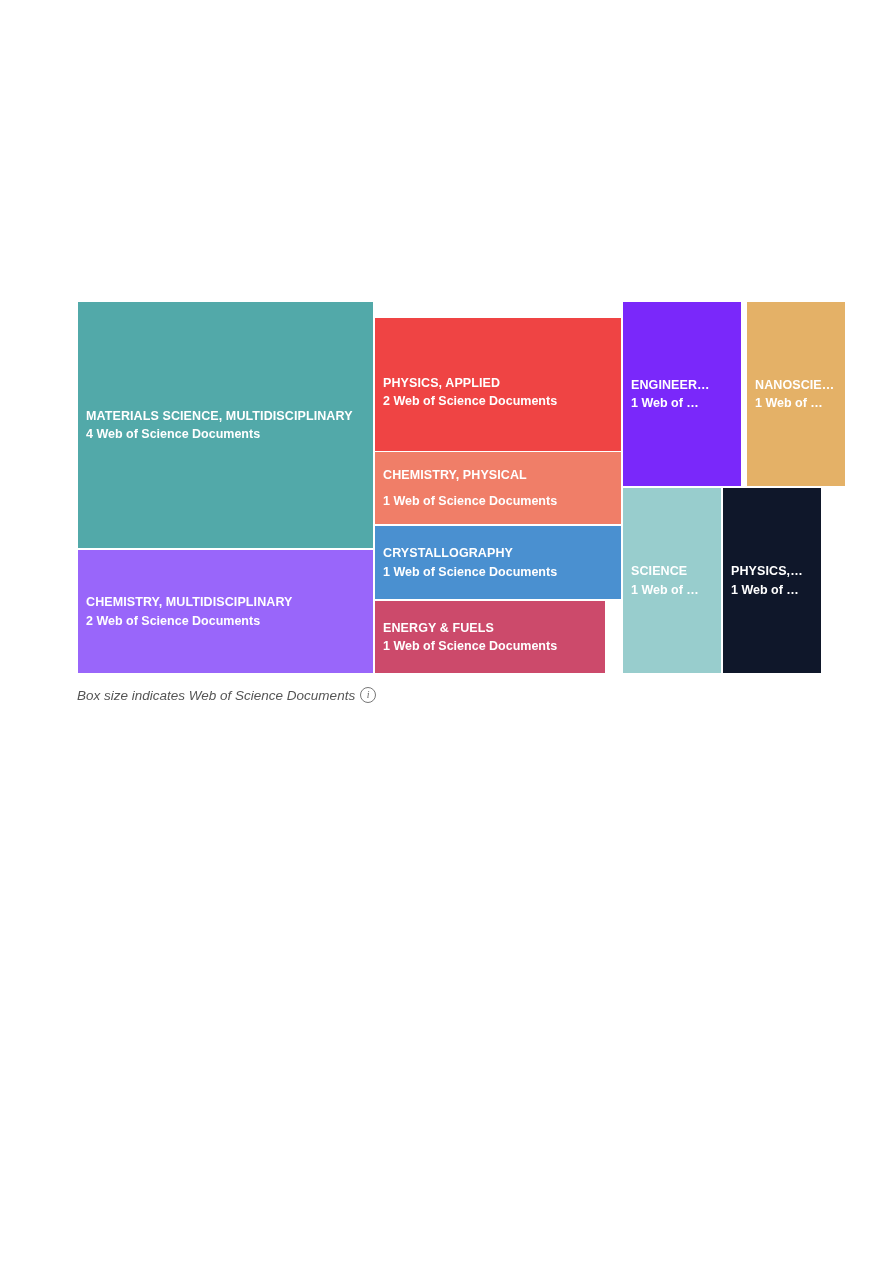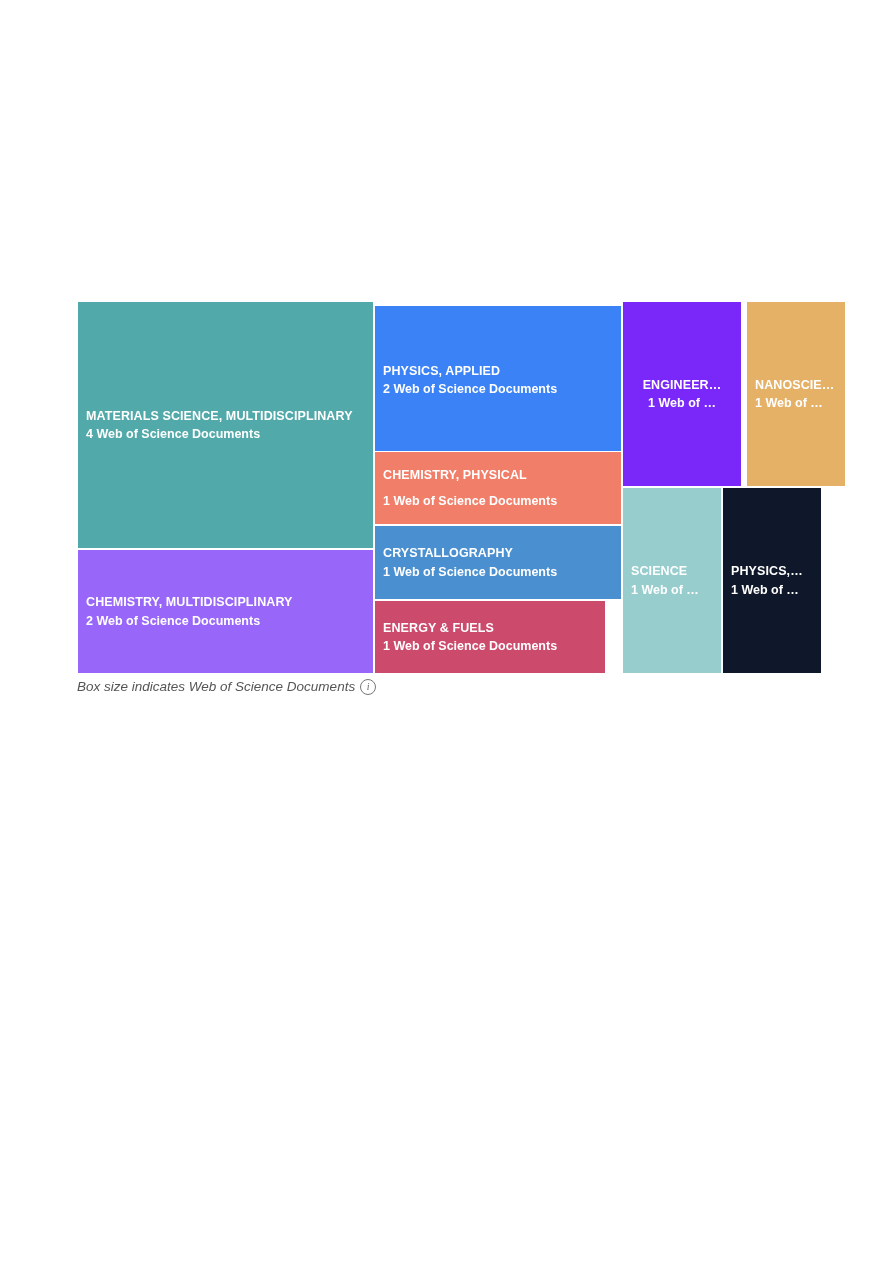--- a/index.html
+++ b/index.html
@@ -62,21 +62,21 @@
     padding: 0 8px;
     text-overflow: clip;
   }
 
   .caption {
     position: absolute;
     left: 0px;
     top: 378px;
     height: 24px;
     display: flex;
-    align-items: flex-start;
+    align-items: flex-end;
     gap: 5px;
     color: #5a5a5a;
     font-size: 14.5px;
     font-style: italic;
     font-family: "Liberation Serif", serif;
     white-space: nowrap;
   }
 
   .caption-text {
     font-family: "Liberation Sans", sans-serif;
@@ -108,37 +108,37 @@
 
   <div class="treemap" id="treemap">
       <div class="tile" style="left: 0px; top: 0px; width: 297px; height: 248px; background: rgb(82, 169, 169);">
         <div class="tile-label">MATERIALS SCIENCE, MULTIDISCIPLINARY</div>
         <div class="tile-value">4 Web of Science Documents</div>
       </div>
       <div class="tile" style="left: 0px; top: 248px; width: 297px; height: 125px; background: rgb(153, 102, 250);">
         <div class="tile-label">CHEMISTRY, MULTIDISCIPLINARY</div>
         <div class="tile-value">2 Web of Science Documents</div>
       </div>
-      <div class="tile" style="left: 297px; top: 4px; width: 248px; height: 150px; background: #3b82f6;">
+      <div class="tile" style="left: 297px; top: 16px; width: 248px; height: 150px; background: #ef4444;">
         <div class="tile-label">PHYSICS, APPLIED</div>
         <div class="tile-value">2 Web of Science Documents</div>
       </div>
       <div class="tile" style="left: 297px; top: 150px; width: 248px; height: 74px; background: rgb(240, 126, 104); gap: 8px;">
         <div class="tile-label">CHEMISTRY, PHYSICAL</div>
         <div class="tile-value">1 Web of Science Documents</div>
       </div>
       <div class="tile" style="left: 297px; top: 224px; width: 248px; height: 75px; background: rgb(74, 144, 208);">
         <div class="tile-label">CRYSTALLOGRAPHY</div>
         <div class="tile-value">1 Web of Science Documents</div>
       </div>
       <div class="tile" style="left: 297px; top: 299px; width: 232px; height: 74px; background: rgb(204, 74, 107);">
         <div class="tile-label">ENERGY &amp; FUELS</div>
         <div class="tile-value">1 Web of Science Documents</div>
       </div>
-      <div class="tile" style="left: 545px; top: 0px; width: 120px; height: 186px; background: rgb(122, 40, 250); text-align: center;">
+      <div class="tile" style="left: 545px; top: 0px; width: 120px; height: 186px; background: rgb(122, 40, 250);">
         <div class="tile-label">ENGINEER…</div>
         <div class="tile-value">1 Web of …</div>
       </div>
       <div class="tile" style="left: 669px; top: 0px; width: 100px; height: 186px; background: rgb(228, 177, 103);">
         <div class="tile-label">NANOSCIE…</div>
         <div class="tile-value">1 Web of …</div>
       </div>
       <div class="tile" style="left: 545px; top: 186px; width: 100px; height: 187px; background: rgb(152, 205, 205);">
         <div class="tile-label">SCIENCE</div>
         <div class="tile-value">1 Web of …</div>

